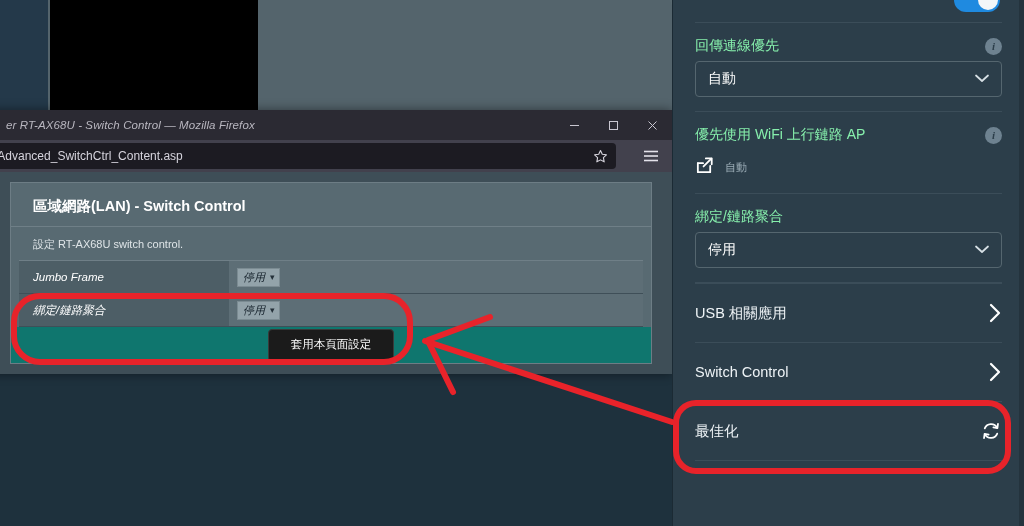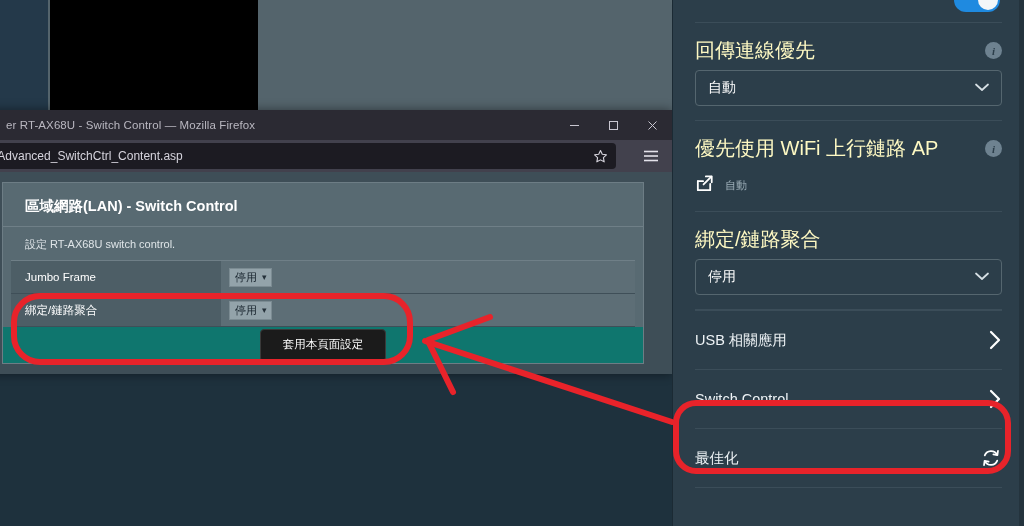--- a/index.html
+++ b/index.html
@@ -71,20 +71,21 @@
     background: #2b2a33;
     display: flex;
     align-items: center;
   }
   #ff-title-text {
     margin-left: 48px;
     font-size: 11.5px;
     color: #b9b7c0;
     white-space: nowrap;
     letter-spacing: 0.1px;
+    font-style: italic;
   }
   #ff-winbtns {
     position: absolute;
     right: 0; top: 0;
     height: 30px;
     display: flex;
   }
   .ff-winbtn {
     width: 39px; height: 30px;
     display: flex; align-items: center; justify-content: center;
@@ -131,21 +132,21 @@
 
   
   #ff-viewport {
     position: relative;
     height: 202px;
     background: #3e4e57;
     overflow: hidden;
   }
   #asus-card {
     position: absolute;
-    left: 44px; top: 10px;
+    left: 52px; top: 10px;
     width: 640px;
     background: #586a72;
     border: 1px solid #6d7d85;
   }
   #asus-card-title {
     padding: 14px 22px 10px 22px;
     font-size: 14.5px;
     font-weight: bold;
     color: #ffffff;
     border-bottom: 1px solid #6f7f87;
@@ -157,20 +158,21 @@
   }
   #asus-table {
     margin: 0 8px 0 8px;
     border-top: 1px solid #6f7f87;
   }
   .asus-row {
     display: flex;
     align-items: stretch;
     border-bottom: 1px solid #3f4f58;
     min-height: 32px;
+    font-style: italic;
   }
   .asus-row-label {
     width: 210px;
     background: #4d5e66;
     display: flex;
     align-items: center;
     padding-left: 14px;
     font-size: 11.5px;
     color: #ffffff;
     box-sizing: border-box;
@@ -254,22 +256,22 @@
   .ap-section {
     padding: 0 22px;
   }
   .ap-label-row {
     display: flex;
     align-items: center;
     justify-content: space-between;
     padding: 14px 0 6px 0;
   }
   .ap-label {
-    font-size: 20px;
-    color: #fef9c3;
+    font-size: 14px;
+    color: #86efac;
   }
   .ap-info-icon {
     width: 17px; height: 17px;
     border-radius: 50%;
     background: #6e8290;
     color: #2c3e4a;
     font-size: 11px;
     font-weight: bold;
     font-style: italic;
     display: flex;

